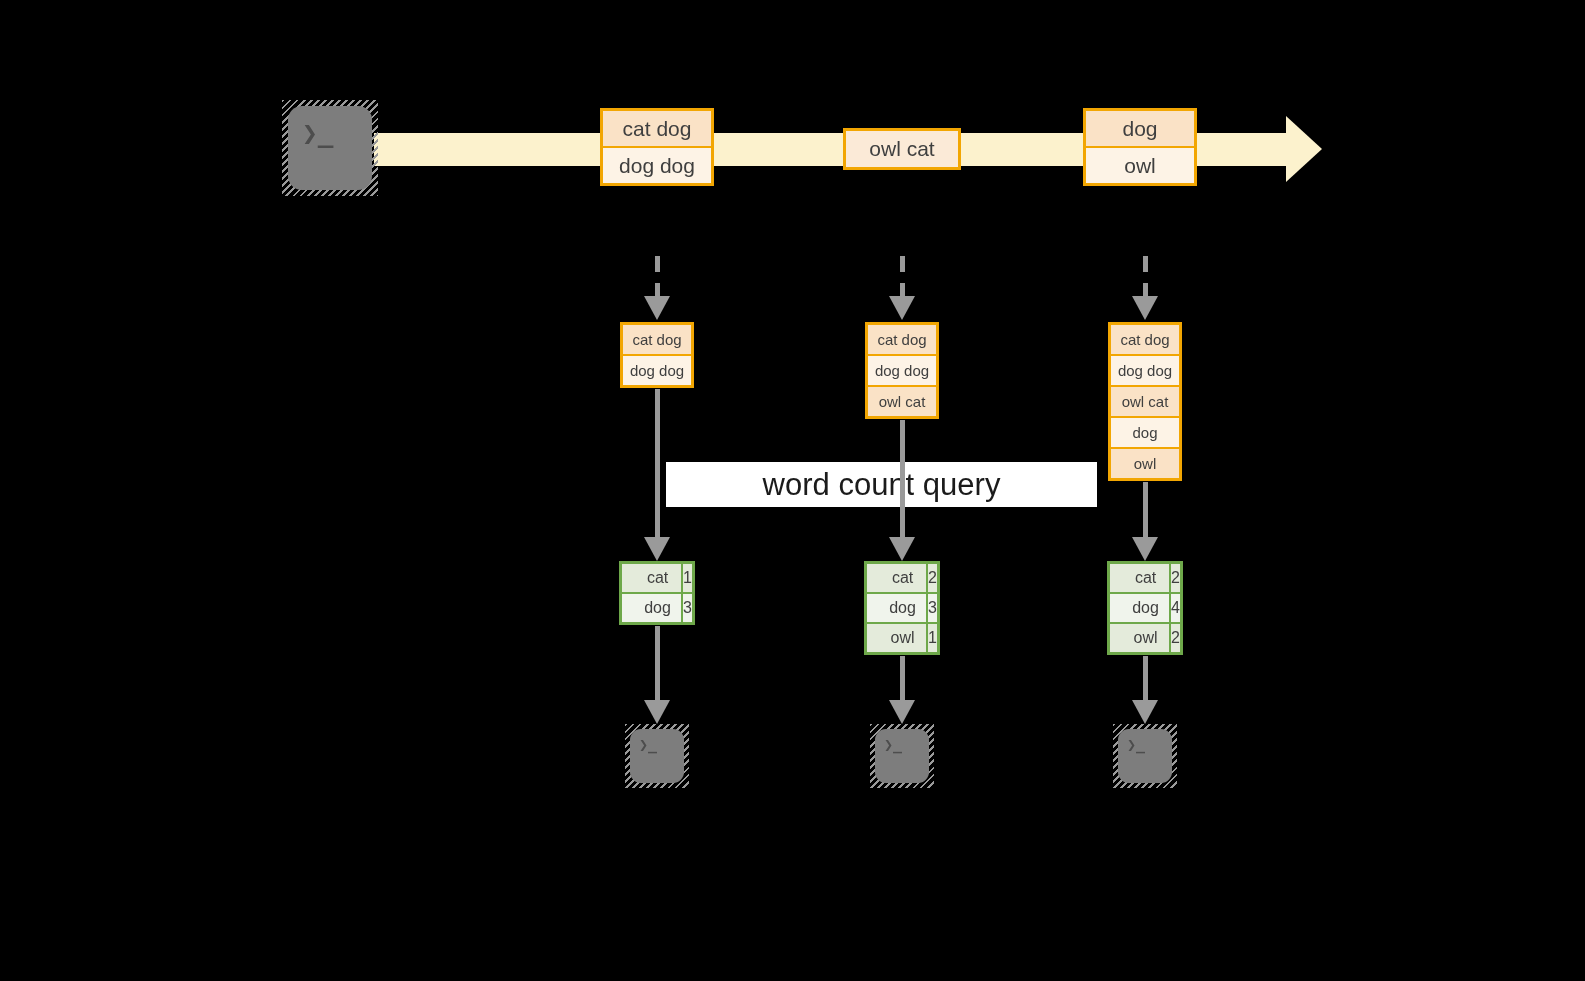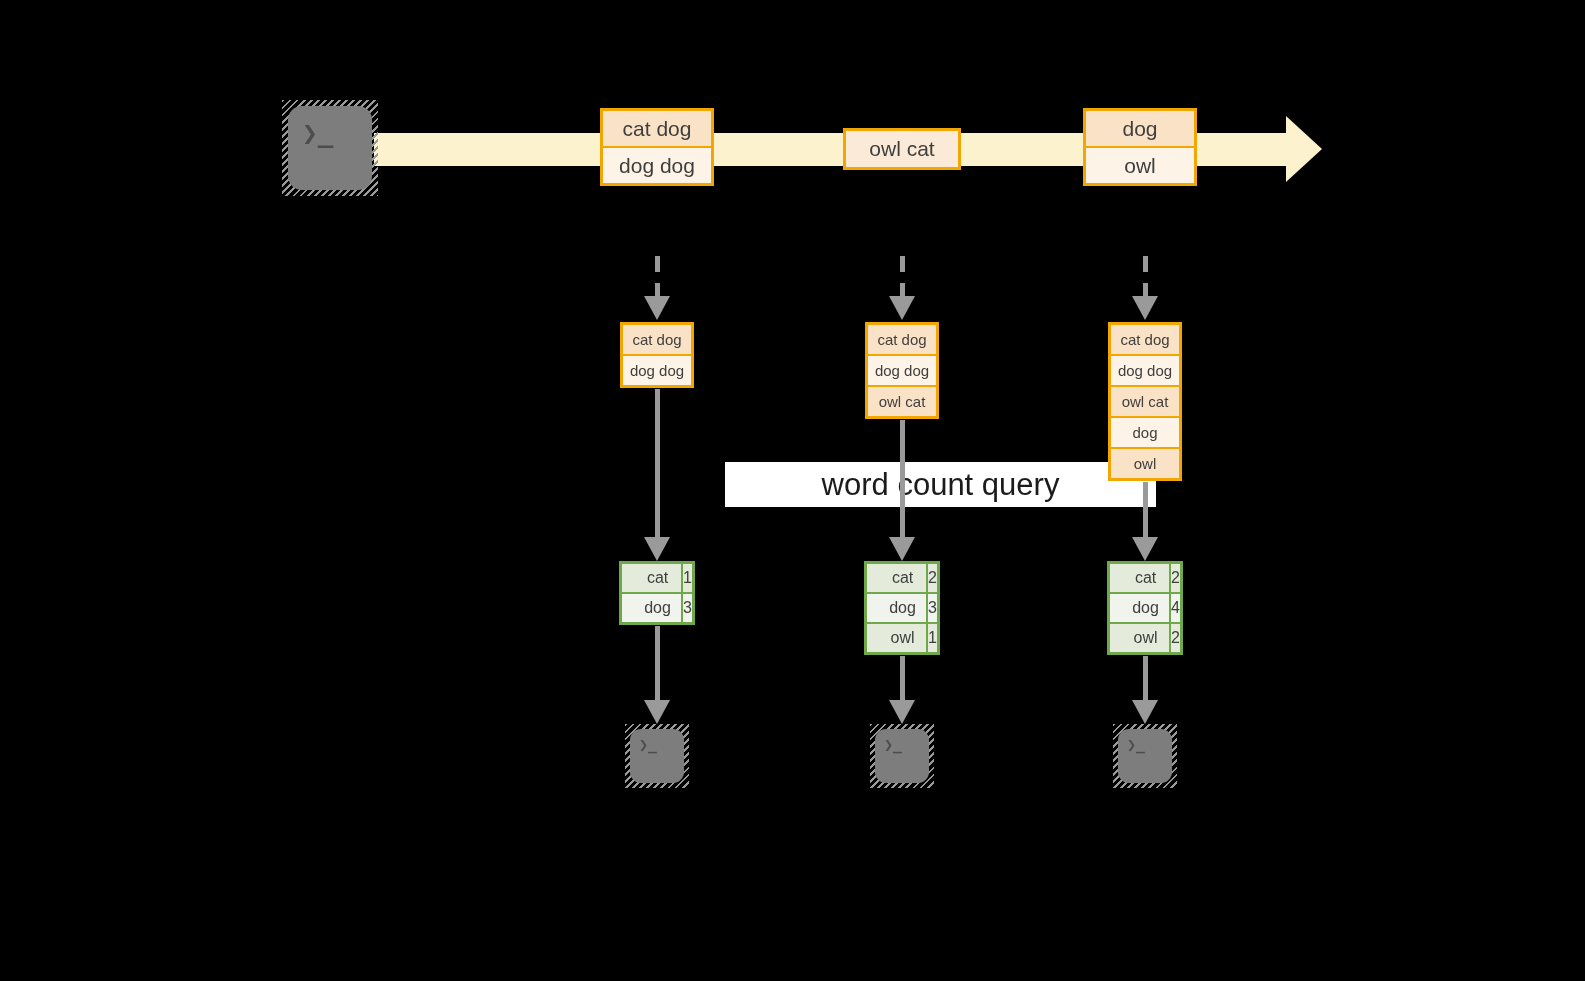--- a/index.html
+++ b/index.html
@@ -61,21 +61,21 @@
   
   .varrow{position:absolute;display:flex;flex-direction:column;align-items:center;
     width:26px;z-index:4;}
   .varrow .shaft{width:5px;flex:1;background:var(--arrow-gray);}
   .varrow .shaft.dashed{background:repeating-linear-gradient(to bottom,
     var(--arrow-gray) 0 16px,transparent 16px 27px);}
   .varrow .head{width:0;height:0;border-left:13px solid transparent;
     border-right:13px solid transparent;border-top:24px solid var(--arrow-gray);}
 
   
-  .banner{position:absolute;left:725px;top:462px;width:431px;height:45px;
+  .banner{position:absolute;left:666px;top:462px;width:431px;height:45px;
     background:var(--banner-bg);z-index:2;display:flex;align-items:center;
     justify-content:center;font-size:31px;color:var(--banner-text);}
 </style>
 </head>
 <body>
 
 <div id="canvas">
 
   <div class="band"></div>
   <div class="band-head"></div>

